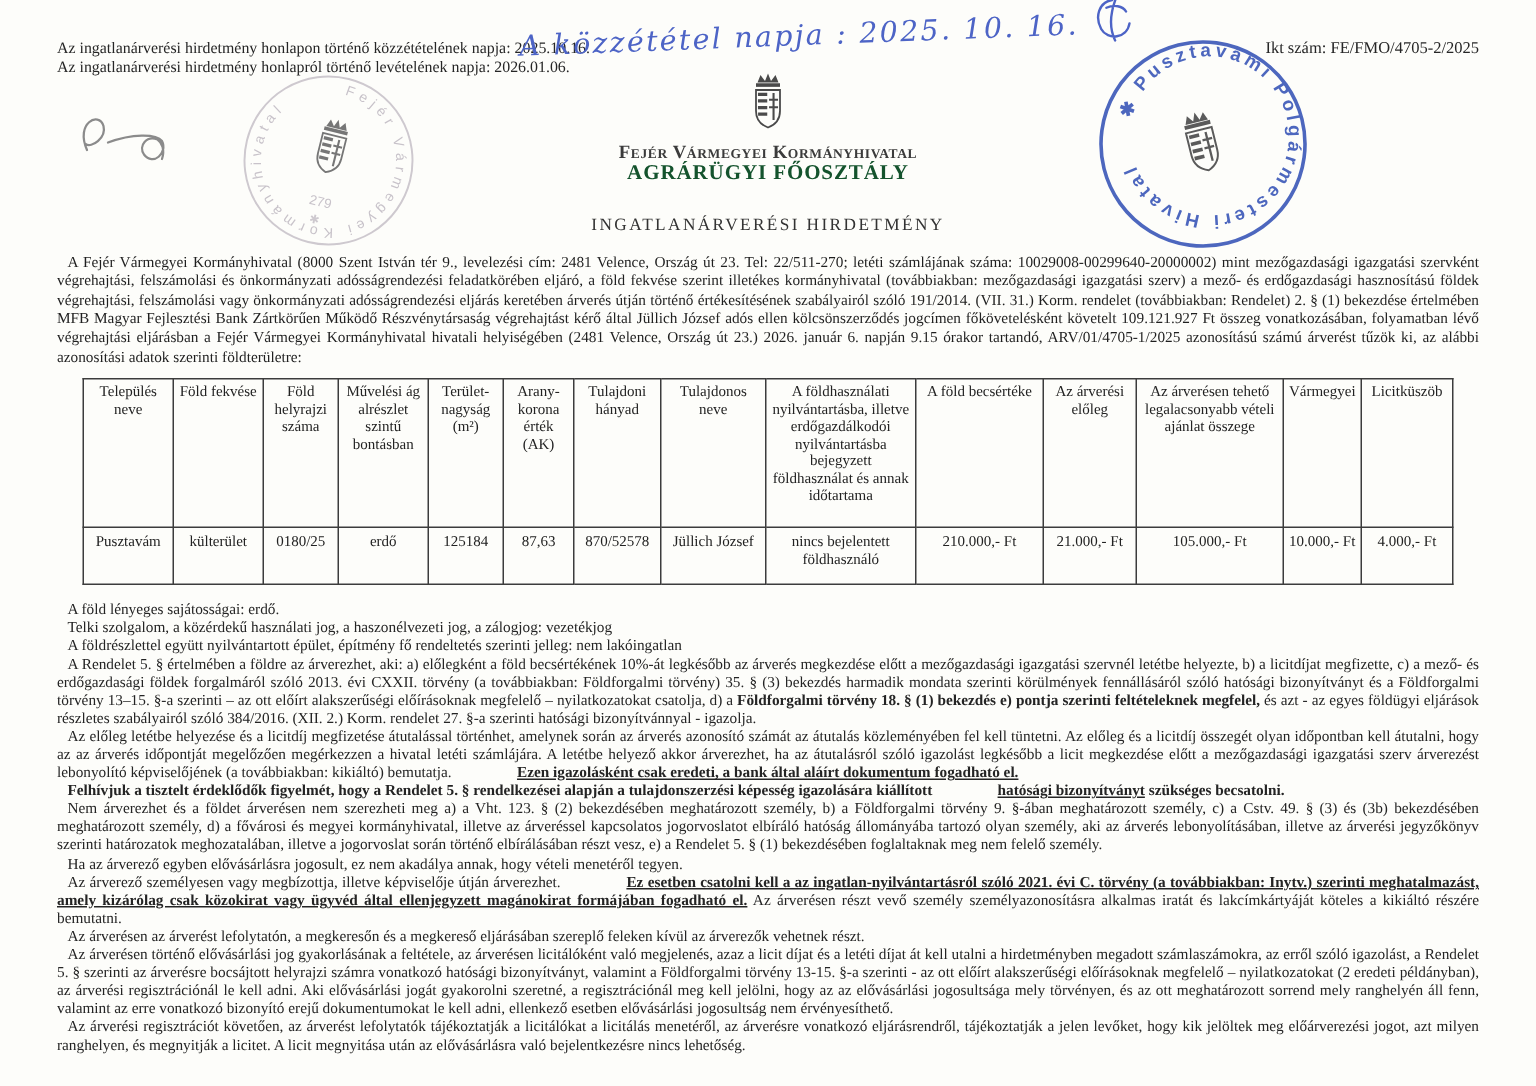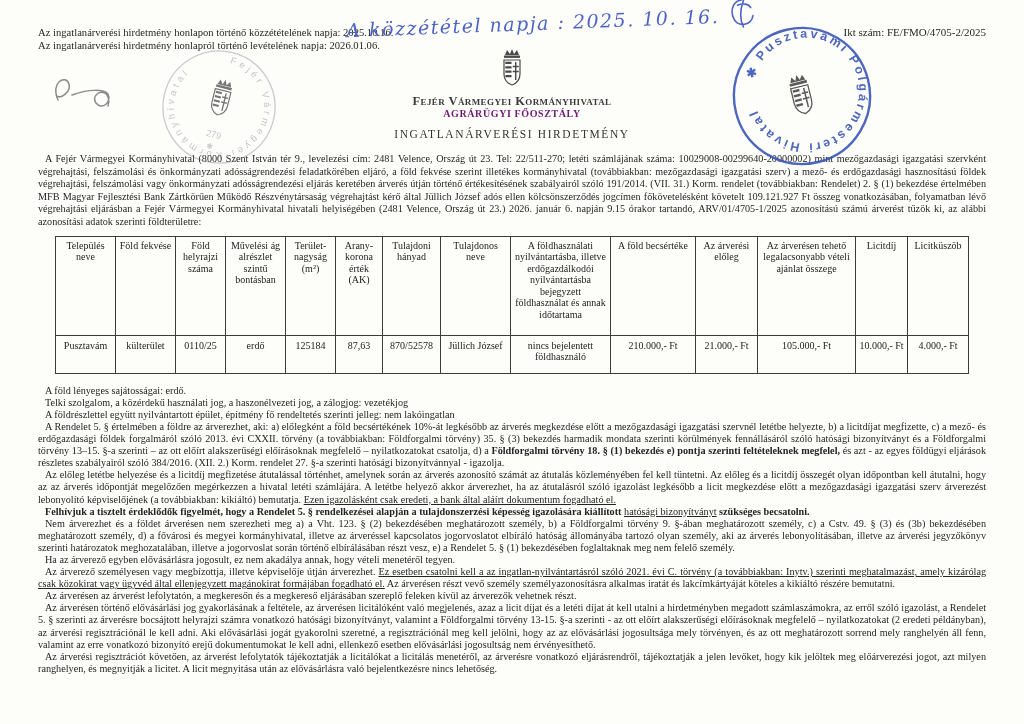--- a/index.html
+++ b/index.html
@@ -8,38 +8,38 @@
     background:#fdfdfa; overflow:hidden;
     font-family:"Liberation Serif", serif; color:#1f1f1f;
     box-sizing:border-box; padding:26px 38px 0 38px;
   }
   .toprow{display:flex; justify-content:space-between; align-items:flex-start;}
   .topnotes{font-size:10.6px; line-height:13px; color:#262626;}
   .ikt{font-size:11px; color:#262626; white-space:nowrap;}
   .headerblock{margin-top:-6px; text-align:center; line-height:1.15;}
   .coa-wrap{display:block; margin:0 auto 2px auto; width:30px; height:46px;}
   .office{font-weight:bold; font-variant:small-caps; font-size:12.5px; letter-spacing:.4px; color:#3b3b3b;}
-  .dept{font-weight:bold; font-size:10px; letter-spacing:.6px; color:#701a75;}
-  .doctitle{margin-top:8px; font-size:11.5px; letter-spacing:1.6px; color:#333;}
+  .dept{font-weight:bold; font-size:14px; letter-spacing:.6px; color:#14532d;}
+  .doctitle{margin-top:20px; font-size:11.5px; letter-spacing:1.6px; color:#333;}
   .intro{margin-top:12px; font-size:10.2px; line-height:12.6px; text-align:justify; text-indent:7px;}
   table.auction{
     border-collapse:collapse; table-layout:fixed;
     margin:7px 0 0 17px; width:913px;
     font-size:10px; line-height:11.5px; color:#222;
   }
   table.auction th, table.auction td{
     border:1px solid #3c3c3c; vertical-align:top; text-align:center;
     font-weight:normal; padding:3px 2px; overflow:hidden;
   }
   table.auction th{height:92px;}
   table.auction td{height:30px; padding-top:4px;text-align:center;}
   .bodytext{margin-top:11px; font-size:10.2px; line-height:12.1px; text-align:justify; color:#242424;}
   .bodytext p{margin:0; text-indent:7px;}
   .b{font-weight:bold;margin-top:36px;}
-  .bu{font-weight:normal; text-decoration:underline;}
+  .bu{font-weight:bold; text-decoration:underline;margin-left:41px;}
   
   .handwrite{
     position:absolute; left:346px; top:2px; width:480px;
     font-family:"DejaVu Serif", serif; font-style:italic;
     color:#4d64c6; font-size:19px; letter-spacing:1.5px;
     transform:rotate(-2.2deg); white-space:nowrap;
   }
   .handwrite svg{vertical-align:-8px; margin-left:6px;}
   
   .stamp-left{position:absolute; left:158px; top:46px; opacity:.75;}
@@ -100,27 +100,27 @@
       <th>Föld helyrajzi száma</th>
       <th>Művelési ág alrészlet szintű bontásban</th>
       <th>Terület-nagyság (m²)</th>
       <th>Arany-korona érték (AK)</th>
       <th>Tulajdoni hányad</th>
       <th>Tulajdonos neve</th>
       <th>A földhasználati nyilvántartásba, illetve erdőgazdálkodói nyilvántartásba bejegyzett földhasználat és annak időtartama</th>
       <th>A föld becsértéke</th>
       <th>Az árverési előleg</th>
       <th>Az árverésen tehető legalacsonyabb vételi ajánlat összege</th>
-      <th>Licitdíj</th>
+      <th>Vármegyei</th>
       <th>Licitküszöb</th>
     </tr>
     <tr>
       <td>Pusztavám</td>
       <td>külterület</td>
-      <td>0110/25</td>
+      <td>0180/25</td>
       <td>erdő</td>
       <td>125184</td>
       <td>87,63</td>
       <td>870/52578</td>
       <td>Jüllich József</td>
       <td>nincs bejelentett földhasználó</td>
       <td>210.000,- Ft</td>
       <td>21.000,- Ft</td>
       <td>105.000,- Ft</td>
       <td>10.000,- Ft</td>

